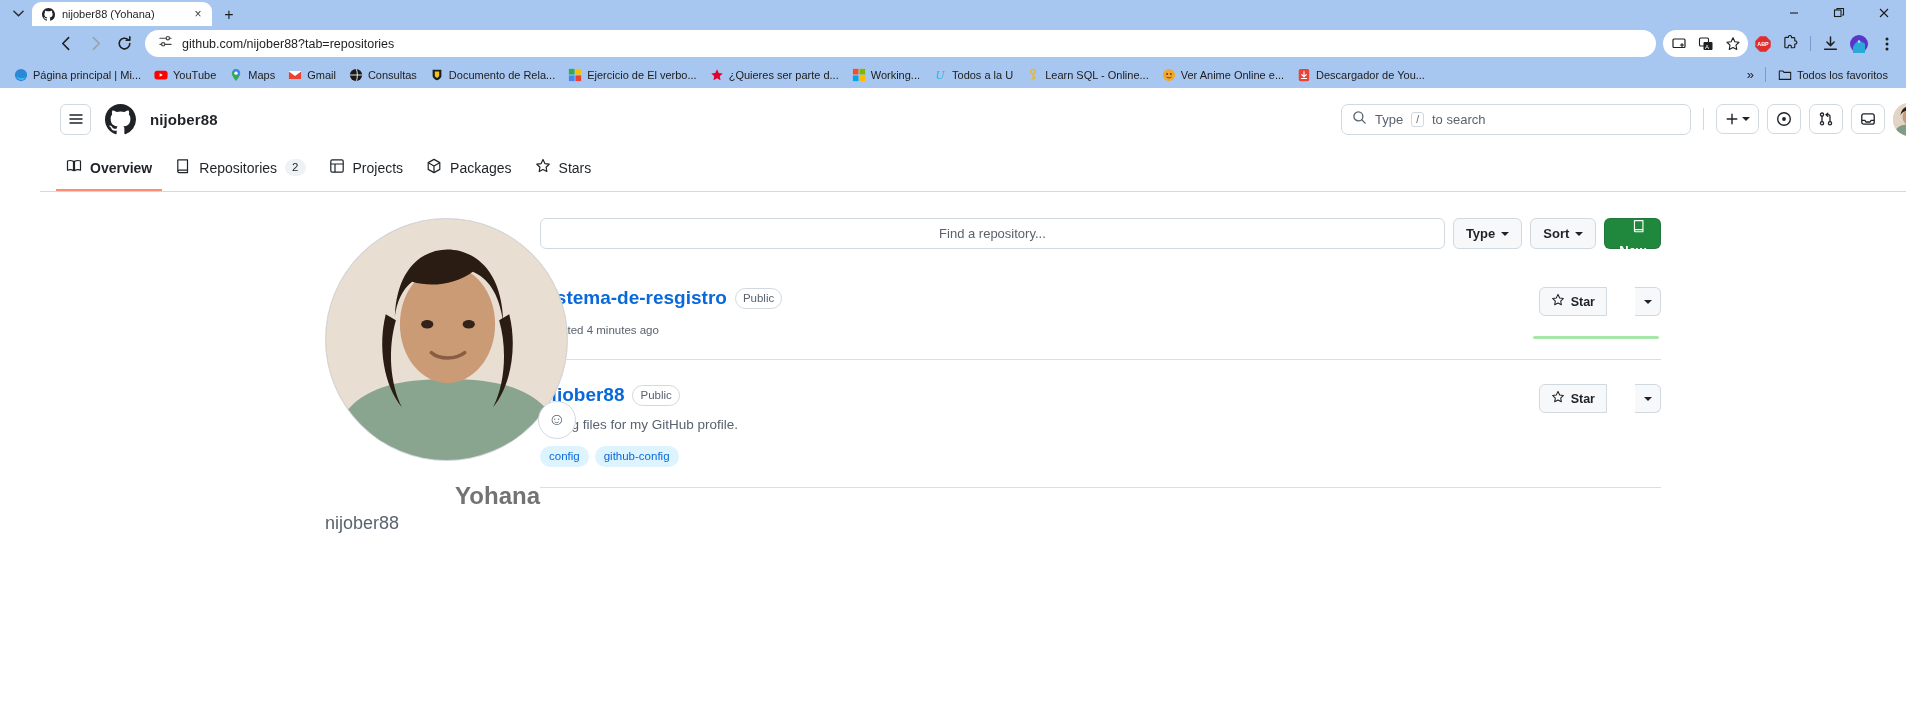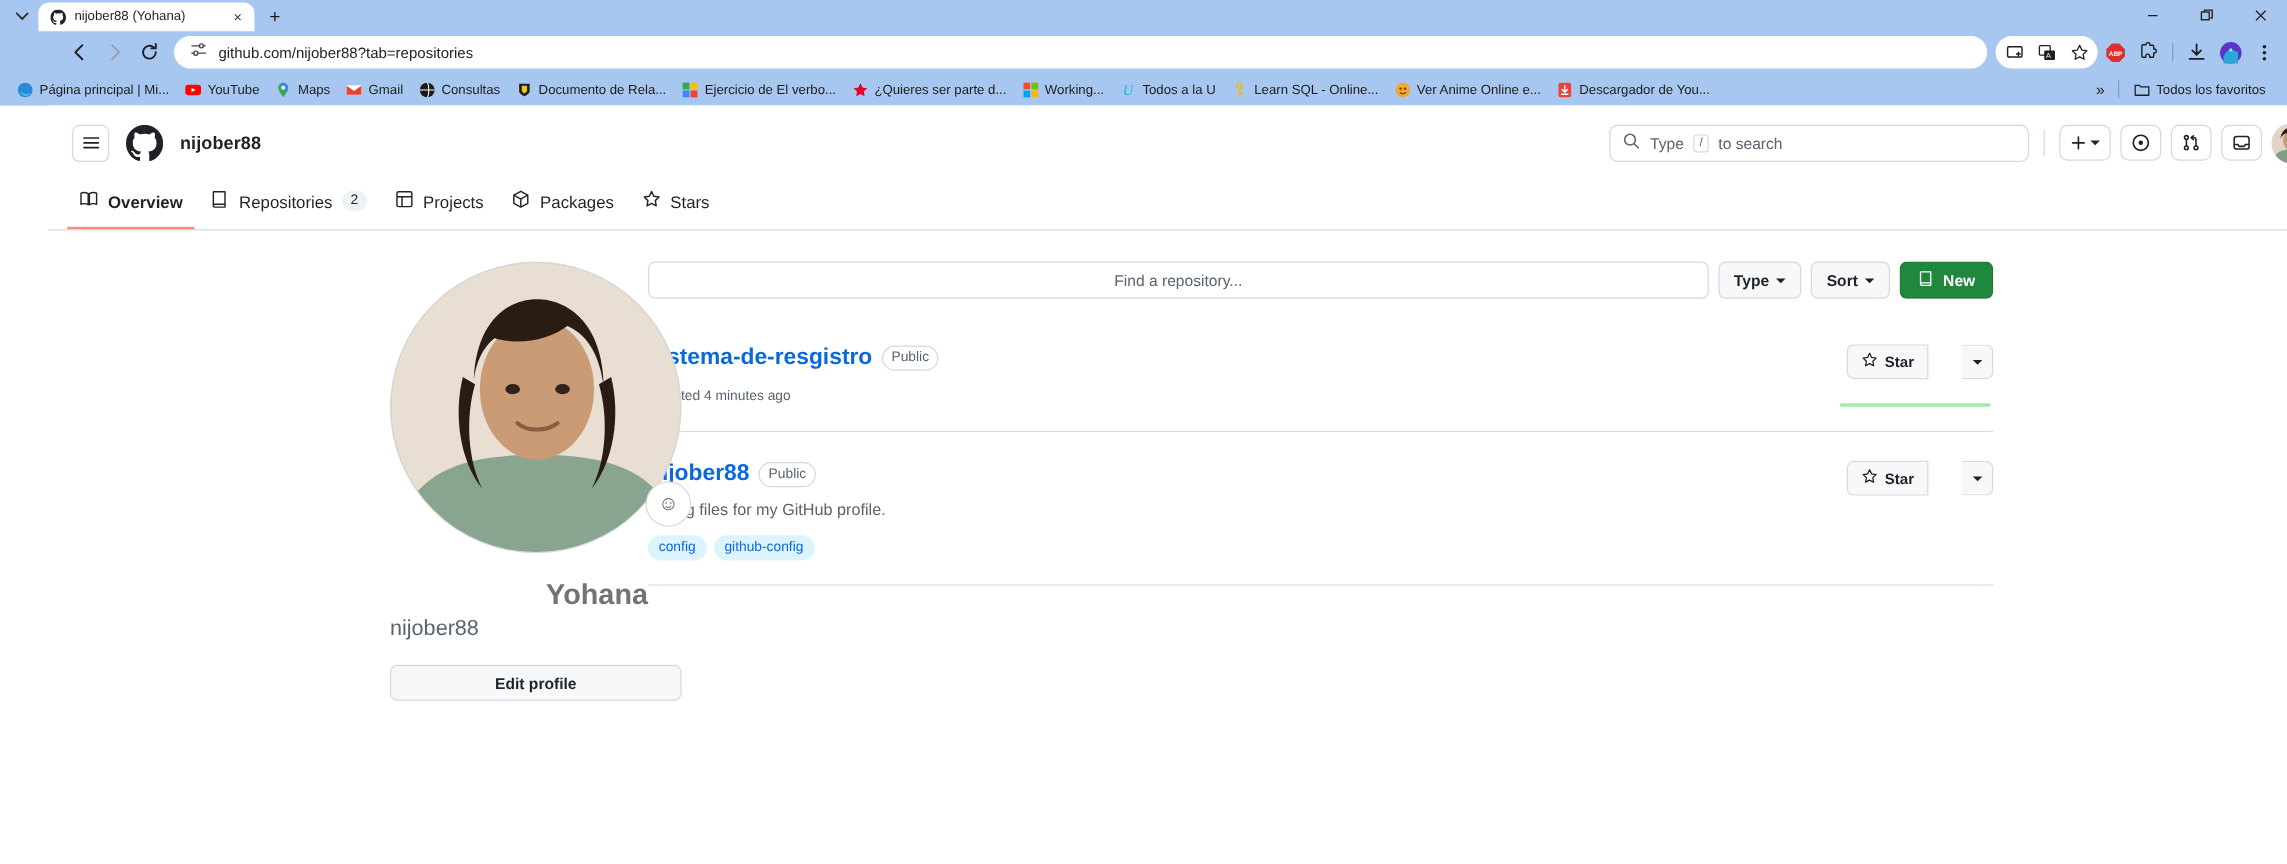--- a/index.html
+++ b/index.html
@@ -142,22 +142,22 @@
   }
   .find-input::placeholder { color: #59636e; }
   .sel-btn {
     height: 31px; border: 1px solid #d1d9e0; border-radius: 6px; background: #f6f8fa;
     display: flex; align-items: center; gap: 6px; padding: 0 12px;
     font-size: 13px; font-weight: 600; color: #1f2328;
   }
   .caret { width: 0; height: 0; border-left: 4px solid transparent; border-right: 4px solid transparent; border-top: 4px solid #1f2328; }
   .new-btn {
     height: 31px; background: #1f883d; border: 1px solid rgba(31,35,40,.15); border-radius: 6px;
-    display: flex; align-items: center; gap: 7px; padding: 0 14px;
-    font-size: 13px; font-weight: 600; color: #ffffff;
+    display: flex; align-items: flex-end; gap: 7px; padding: 0 14px;
+    font-size: 13px; font-weight: 600; color: #ffffff; flex-direction: column;
   }
 
   .repo-list { margin-top: 14px; }
   .repo-item { display: flex; padding: 24px 0 20px; border-bottom: 1px solid #d8dee4; }
   .repo-main { flex: 1; min-width: 0; }
   .repo-title-row { display: flex; align-items: center; gap: 8px; }
   .repo-name { font-size: 19px; font-weight: 600; color: #0969da; }
   .vis-badge {
     border: 1px solid #d1d9e0; border-radius: 20px; font-size: 11.5px;
     padding: 0 7px; line-height: 19px; color: #59636e; font-weight: 500;
@@ -577,21 +577,20 @@
             <ellipse cx="100" cy="104" rx="6" ry="4.2" fill="#31231a"></ellipse>
             <ellipse cx="141" cy="104" rx="6" ry="4.2" fill="#31231a"></ellipse>
             <path d="M104 132c8 7 24 7 33 0" stroke="#8a5c42" stroke-width="3.4" fill="none" stroke-linecap="round"></path>
             <path d="M88 180c12 16 52 16 64 0 22 8 38 22 46 40H42c8-18 24-32 46-40z" fill="#8aa58f"></path>
           </svg>
         </div>
         <div class="status-emoji">☺</div>
       </div>
       <div class="profile-name">Yohana</div>
       <div class="profile-login">nijober88</div>
-      <div class="edit-profile">Edit profile</div>
     </div>
 
     <div class="repo-col">
       <div class="filter-row">
         <input class="find-input" placeholder="Find a repository..." style="">
         <div class="sel-btn">
           <span>Type</span>
           <span class="caret"></span>
         </div>
         <div class="sel-btn">

